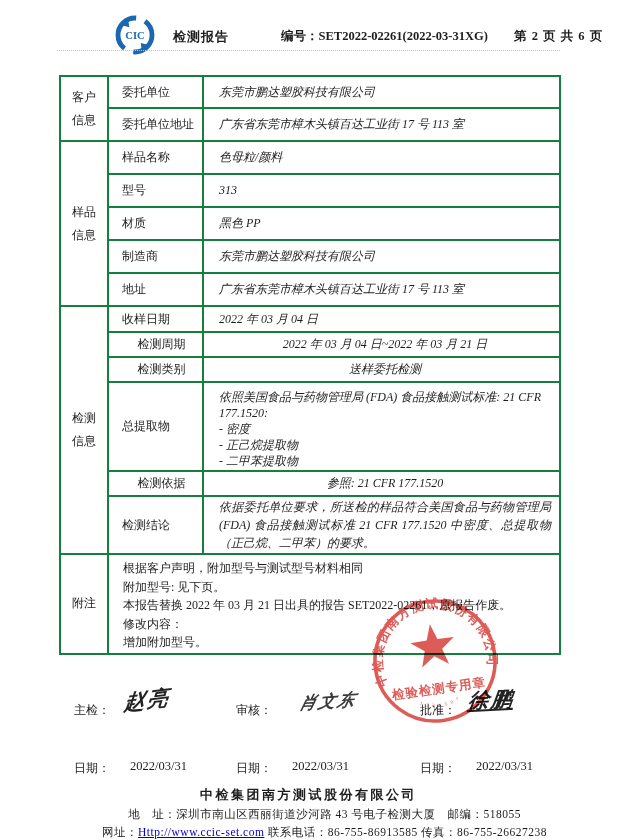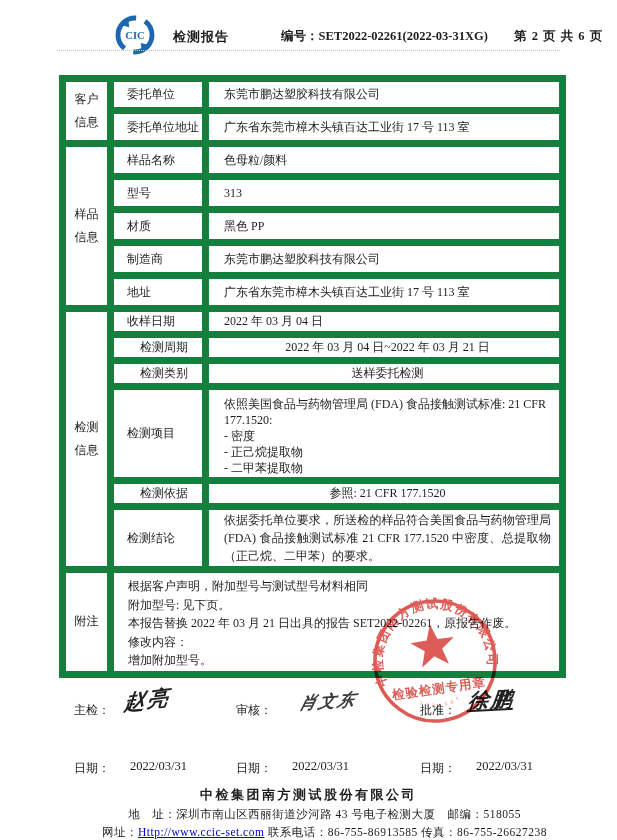--- a/index.html
+++ b/index.html
@@ -9,25 +9,25 @@
   
   .header{position:absolute;left:0;top:0;width:617px;height:70px;margin-left:48px;}
   .logo{position:absolute;left:66px;top:14px;width:42px;height:42px;}
   .hd-title{position:absolute;left:125px;top:28px;font-size:13px;font-weight:bold;letter-spacing:1px;}
   .hd-no{position:absolute;left:233px;top:28px;font-size:12.5px;font-weight:bold;}
   .hd-page{position:absolute;left:466px;top:28px;font-size:12.5px;font-weight:bold;letter-spacing:1px;}
   .header-rule{position:absolute;left:57px;top:50px;width:503px;border-top:1px dotted #c2c2c2;}
 
   
   table.report{position:absolute;left:59px;top:75px;width:500px;border-collapse:collapse;table-layout:fixed;}
-  table.report td{border:7px solid #15803d;font-size:12px;vertical-align:middle;overflow:hidden;}
+  table.report td{border:2px solid #15803d;font-size:12px;vertical-align:middle;overflow:hidden;}
   col.c-sec{width:48px;} col.c-lbl{width:95px;} col.c-val{width:357px;}
   td.sec{text-align:center;white-space:pre-line;line-height:23px;}
   td.lbl{padding-left:13px;}
-  td.val{padding-left:15px;padding-right:8px;}
+  td.val{padding-left:15px;padding-right:8px;font-style:italic;}
   tr.h32{height:32px;} tr.h33{height:33px;} tr.h26{height:26px;} tr.h25{height:25px;text-align:center;}
   tr.h87{height:87px;} tr.h54{height:54px;} tr.h95{height:95px;}
   td.ml{white-space:pre-line;vertical-align:top;line-height:16px;padding-top:6px;}
   td.just{line-height:18px;text-align:justify;vertical-align:middle;}
   td.note{white-space:pre-line;vertical-align:top;line-height:18.6px;padding-top:4px;padding-left:14px;padding-right:26px;}
 
   
   .sig-col{position:absolute;top:686px;width:175px;height:100px;}
   #sig-col-1{left:66px;} #sig-col-2{left:228px;} #sig-col-3{left:404px;}
   .role{position:absolute;left:8px;top:16px;font-size:12px;}
@@ -118,21 +118,21 @@
       </tr>
       <tr class="h25">
         <td class="lbl">检测周期</td>
         <td class="val">2022 年 03 月 04 日~2022 年 03 月 21 日</td>
       </tr>
       <tr class="h25">
         <td class="lbl">检测类别</td>
         <td class="val">送样委托检测</td>
       </tr>
       <tr class="h87">
-        <td class="lbl">检测项目</td>
+        <td class="lbl">总提取物</td>
         <td class="val ml">依照美国食品与药物管理局 (FDA) 食品接触测试标准: 21 CFR
 177.1520:
 - 密度
 - 正己烷提取物
 - 二甲苯提取物</td>
       </tr>
       <tr class="h25">
         <td class="lbl">检测依据</td>
         <td class="val">参照: 21 CFR 177.1520</td>
       </tr>

